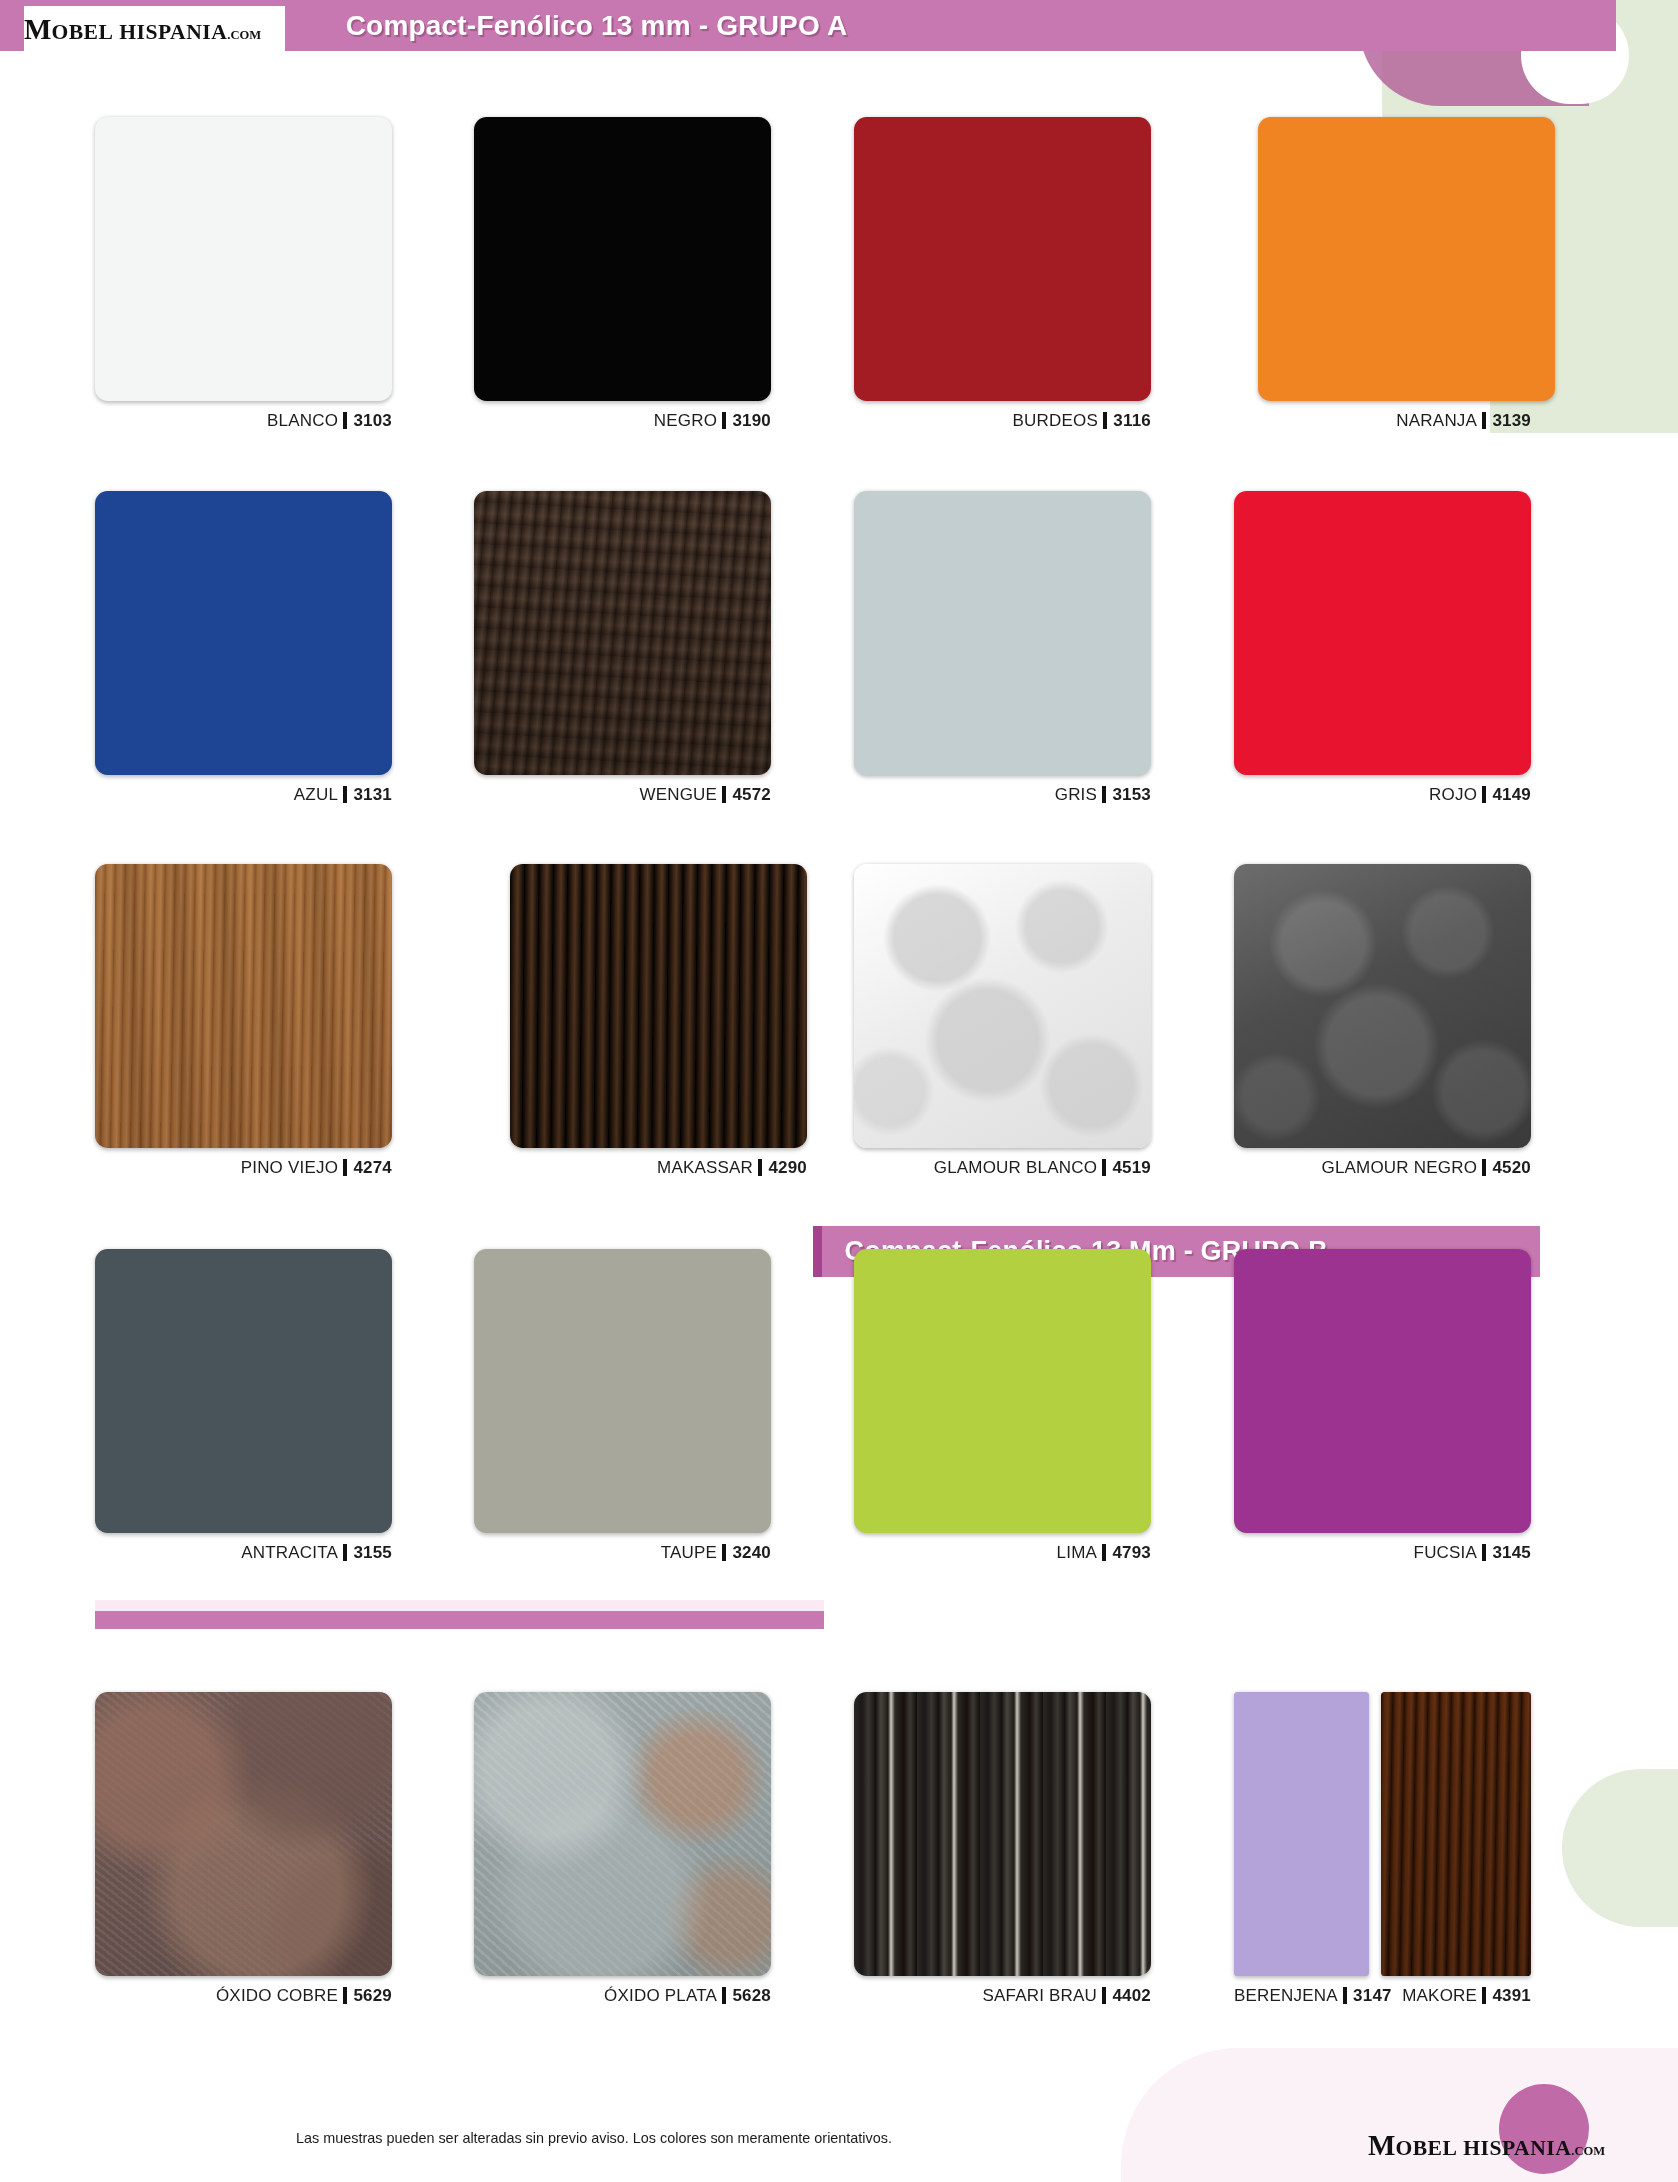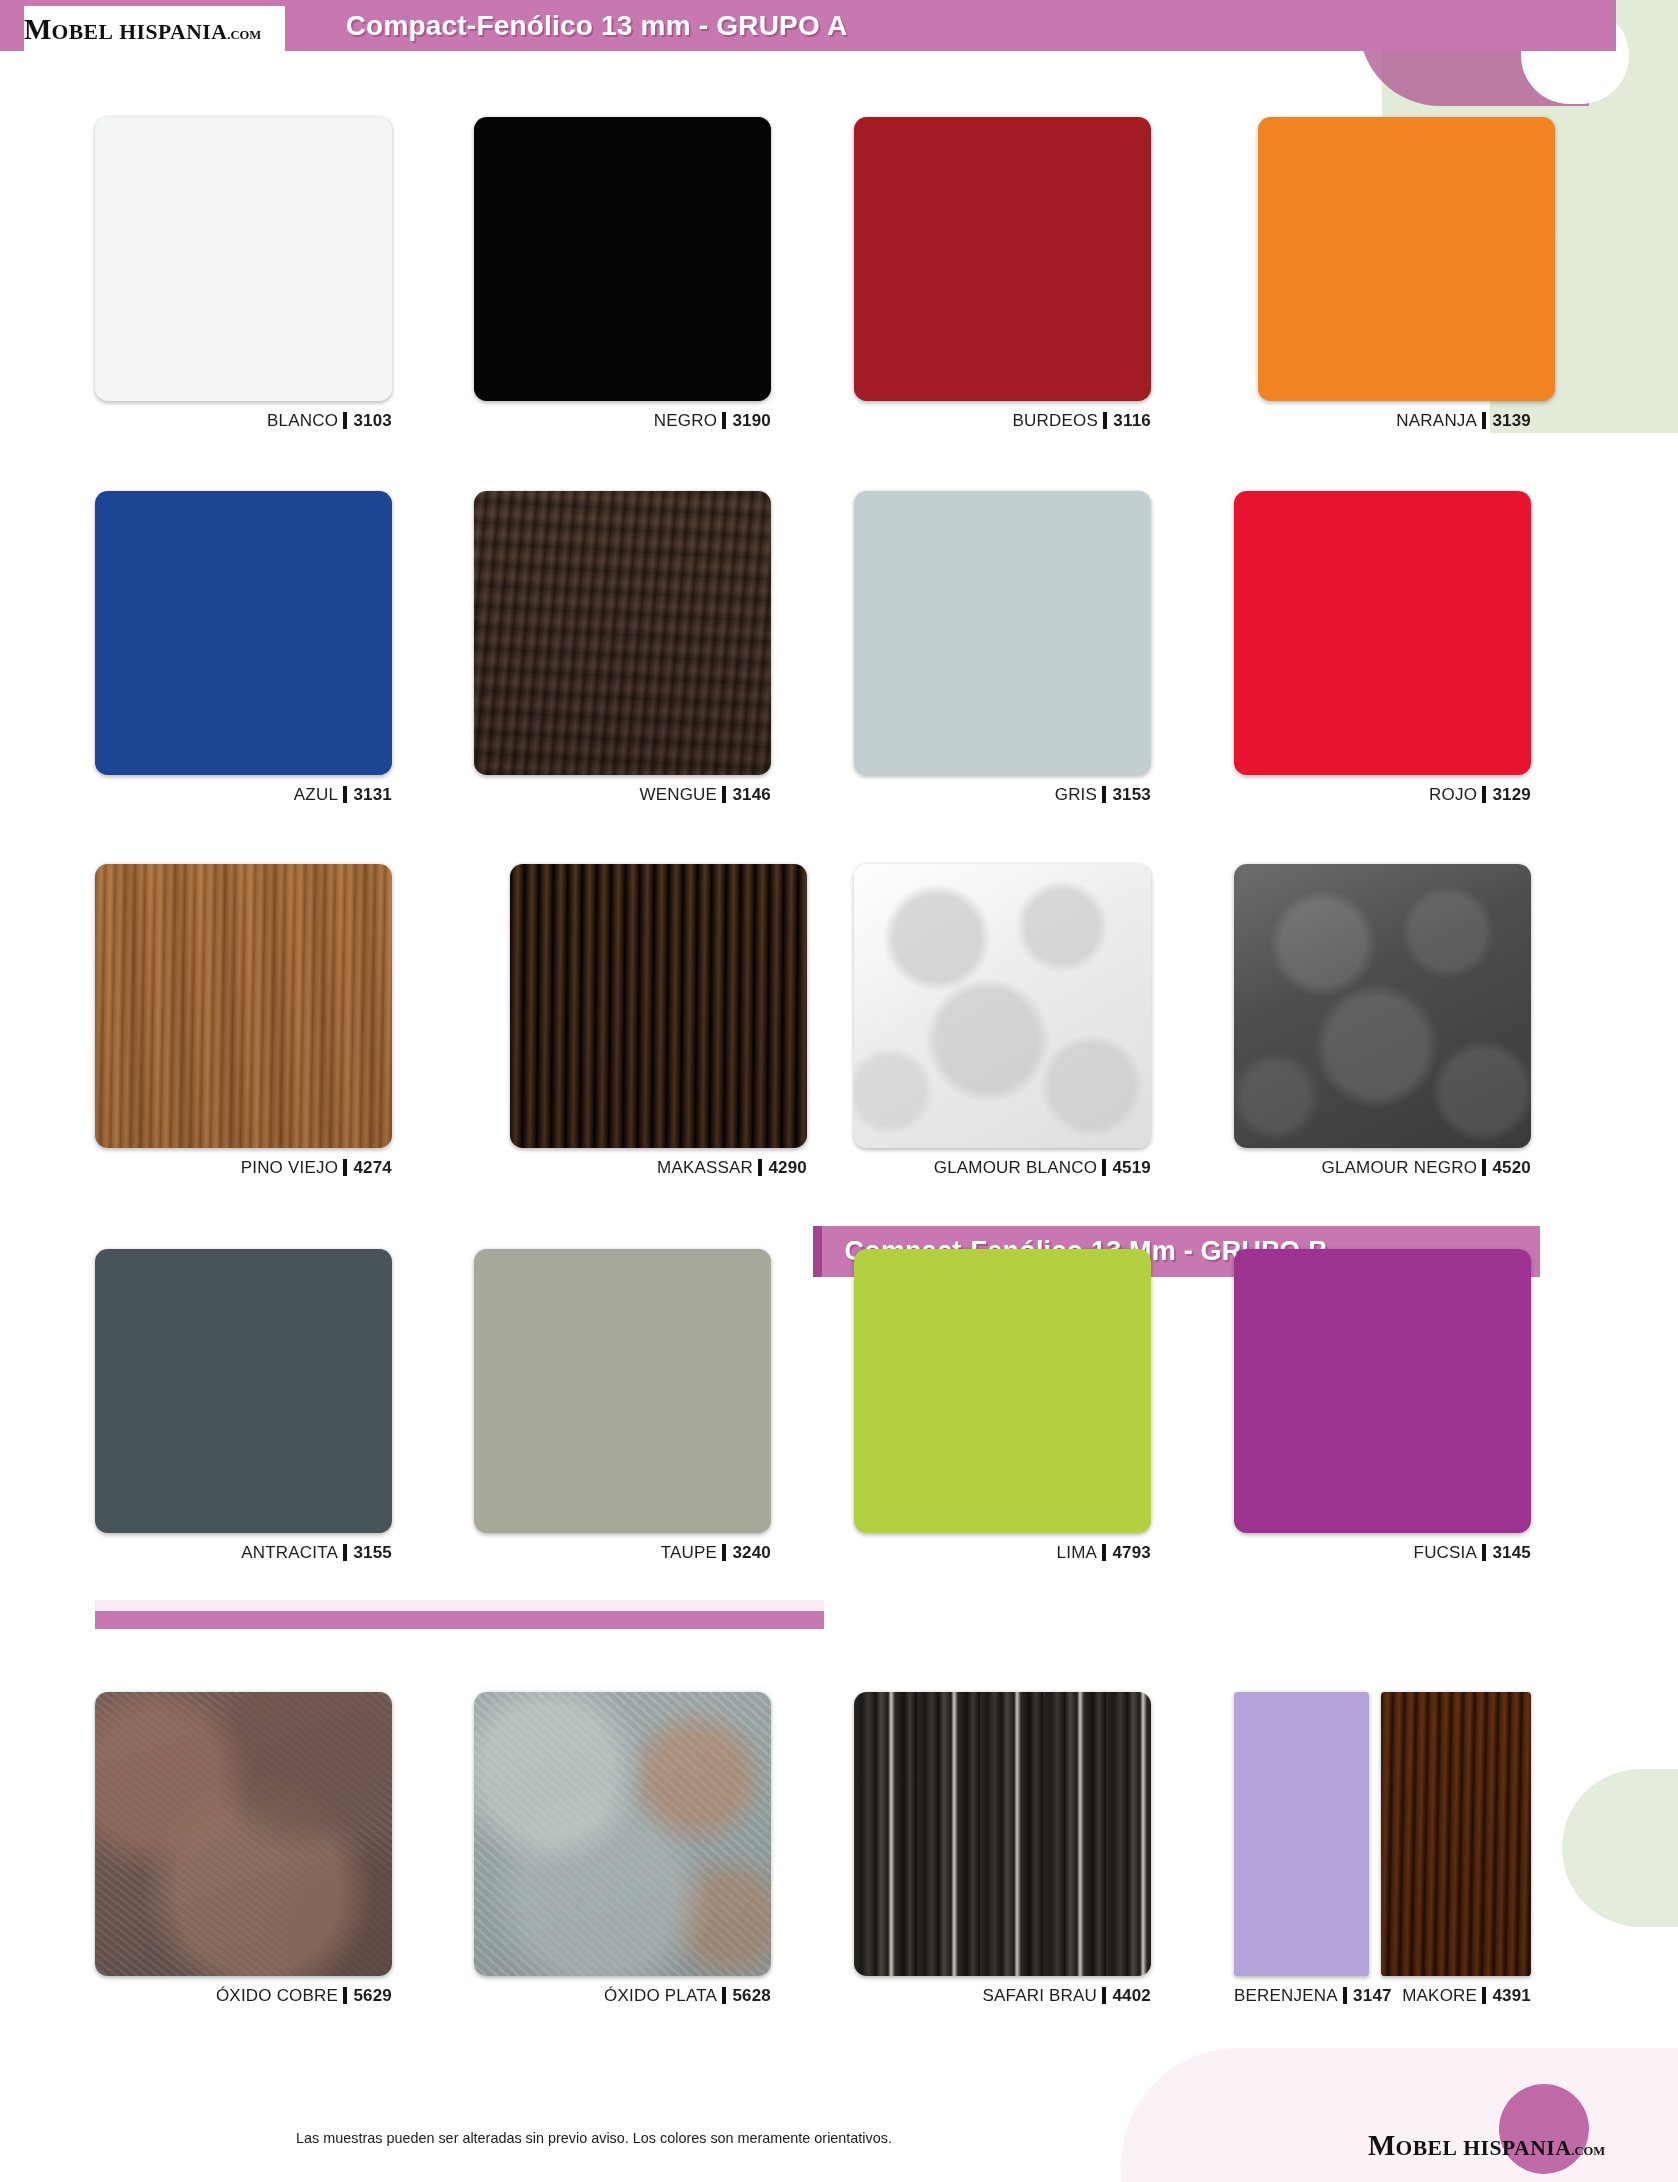--- a/index.html
+++ b/index.html
@@ -271,29 +271,29 @@
     <div class="cell" style="left: 1234px; top: 117px; width: 297px; padding-left: 24px;">
       <div class="swatch" style="width: 297px; background: rgb(240, 132, 34);"></div>
       <div class="caption"><span class="cap-name">NARANJA</span><span class="cap-sep"></span><span class="cap-code">3139</span></div>
     </div>
     <div class="cell" style="left: 95px; top: 491px; width: 297px;">
       <div class="swatch" style="width: 297px; background: rgb(30, 68, 148);"></div>
       <div class="caption"><span class="cap-name">AZUL</span><span class="cap-sep"></span><span class="cap-code">3131</span></div>
     </div>
     <div class="cell" style="left: 474px; top: 491px; width: 297px;">
       <div class="swatch tex-wengue" style="width: 297px;"></div>
-      <div class="caption"><span class="cap-name">WENGUE</span><span class="cap-sep"></span><span class="cap-code">3146</span></div>
+      <div class="caption"><span class="cap-name">WENGUE</span><span class="cap-sep"></span><span class="cap-code">4572</span></div>
     </div>
     <div class="cell" style="left: 854px; top: 491px; width: 297px;">
       <div class="swatch" style="width: 297px; background: rgb(195, 206, 209);"></div>
       <div class="caption"><span class="cap-name">GRIS</span><span class="cap-sep"></span><span class="cap-code">3153</span></div>
     </div>
     <div class="cell" style="left: 1234px; top: 491px; width: 297px;">
       <div class="swatch" style="width: 297px; background: rgb(232, 19, 46);"></div>
-      <div class="caption"><span class="cap-name">ROJO</span><span class="cap-sep"></span><span class="cap-code">3129</span></div>
+      <div class="caption"><span class="cap-name">ROJO</span><span class="cap-sep"></span><span class="cap-code">4149</span></div>
     </div>
     <div class="cell" style="left: 95px; top: 864px; width: 297px;">
       <div class="swatch tex-pino" style="width: 297px;"></div>
       <div class="caption"><span class="cap-name">PINO VIEJO</span><span class="cap-sep"></span><span class="cap-code">4274</span></div>
     </div>
     <div class="cell" style="left: 474px; top: 864px; width: 297px; margin-left: 36px;">
       <div class="swatch tex-makassar" style="width: 297px;"></div>
       <div class="caption"><span class="cap-name">MAKASSAR</span><span class="cap-sep"></span><span class="cap-code">4290</span></div>
     </div>
     <div class="cell" style="left: 854px; top: 864px; width: 297px;">

